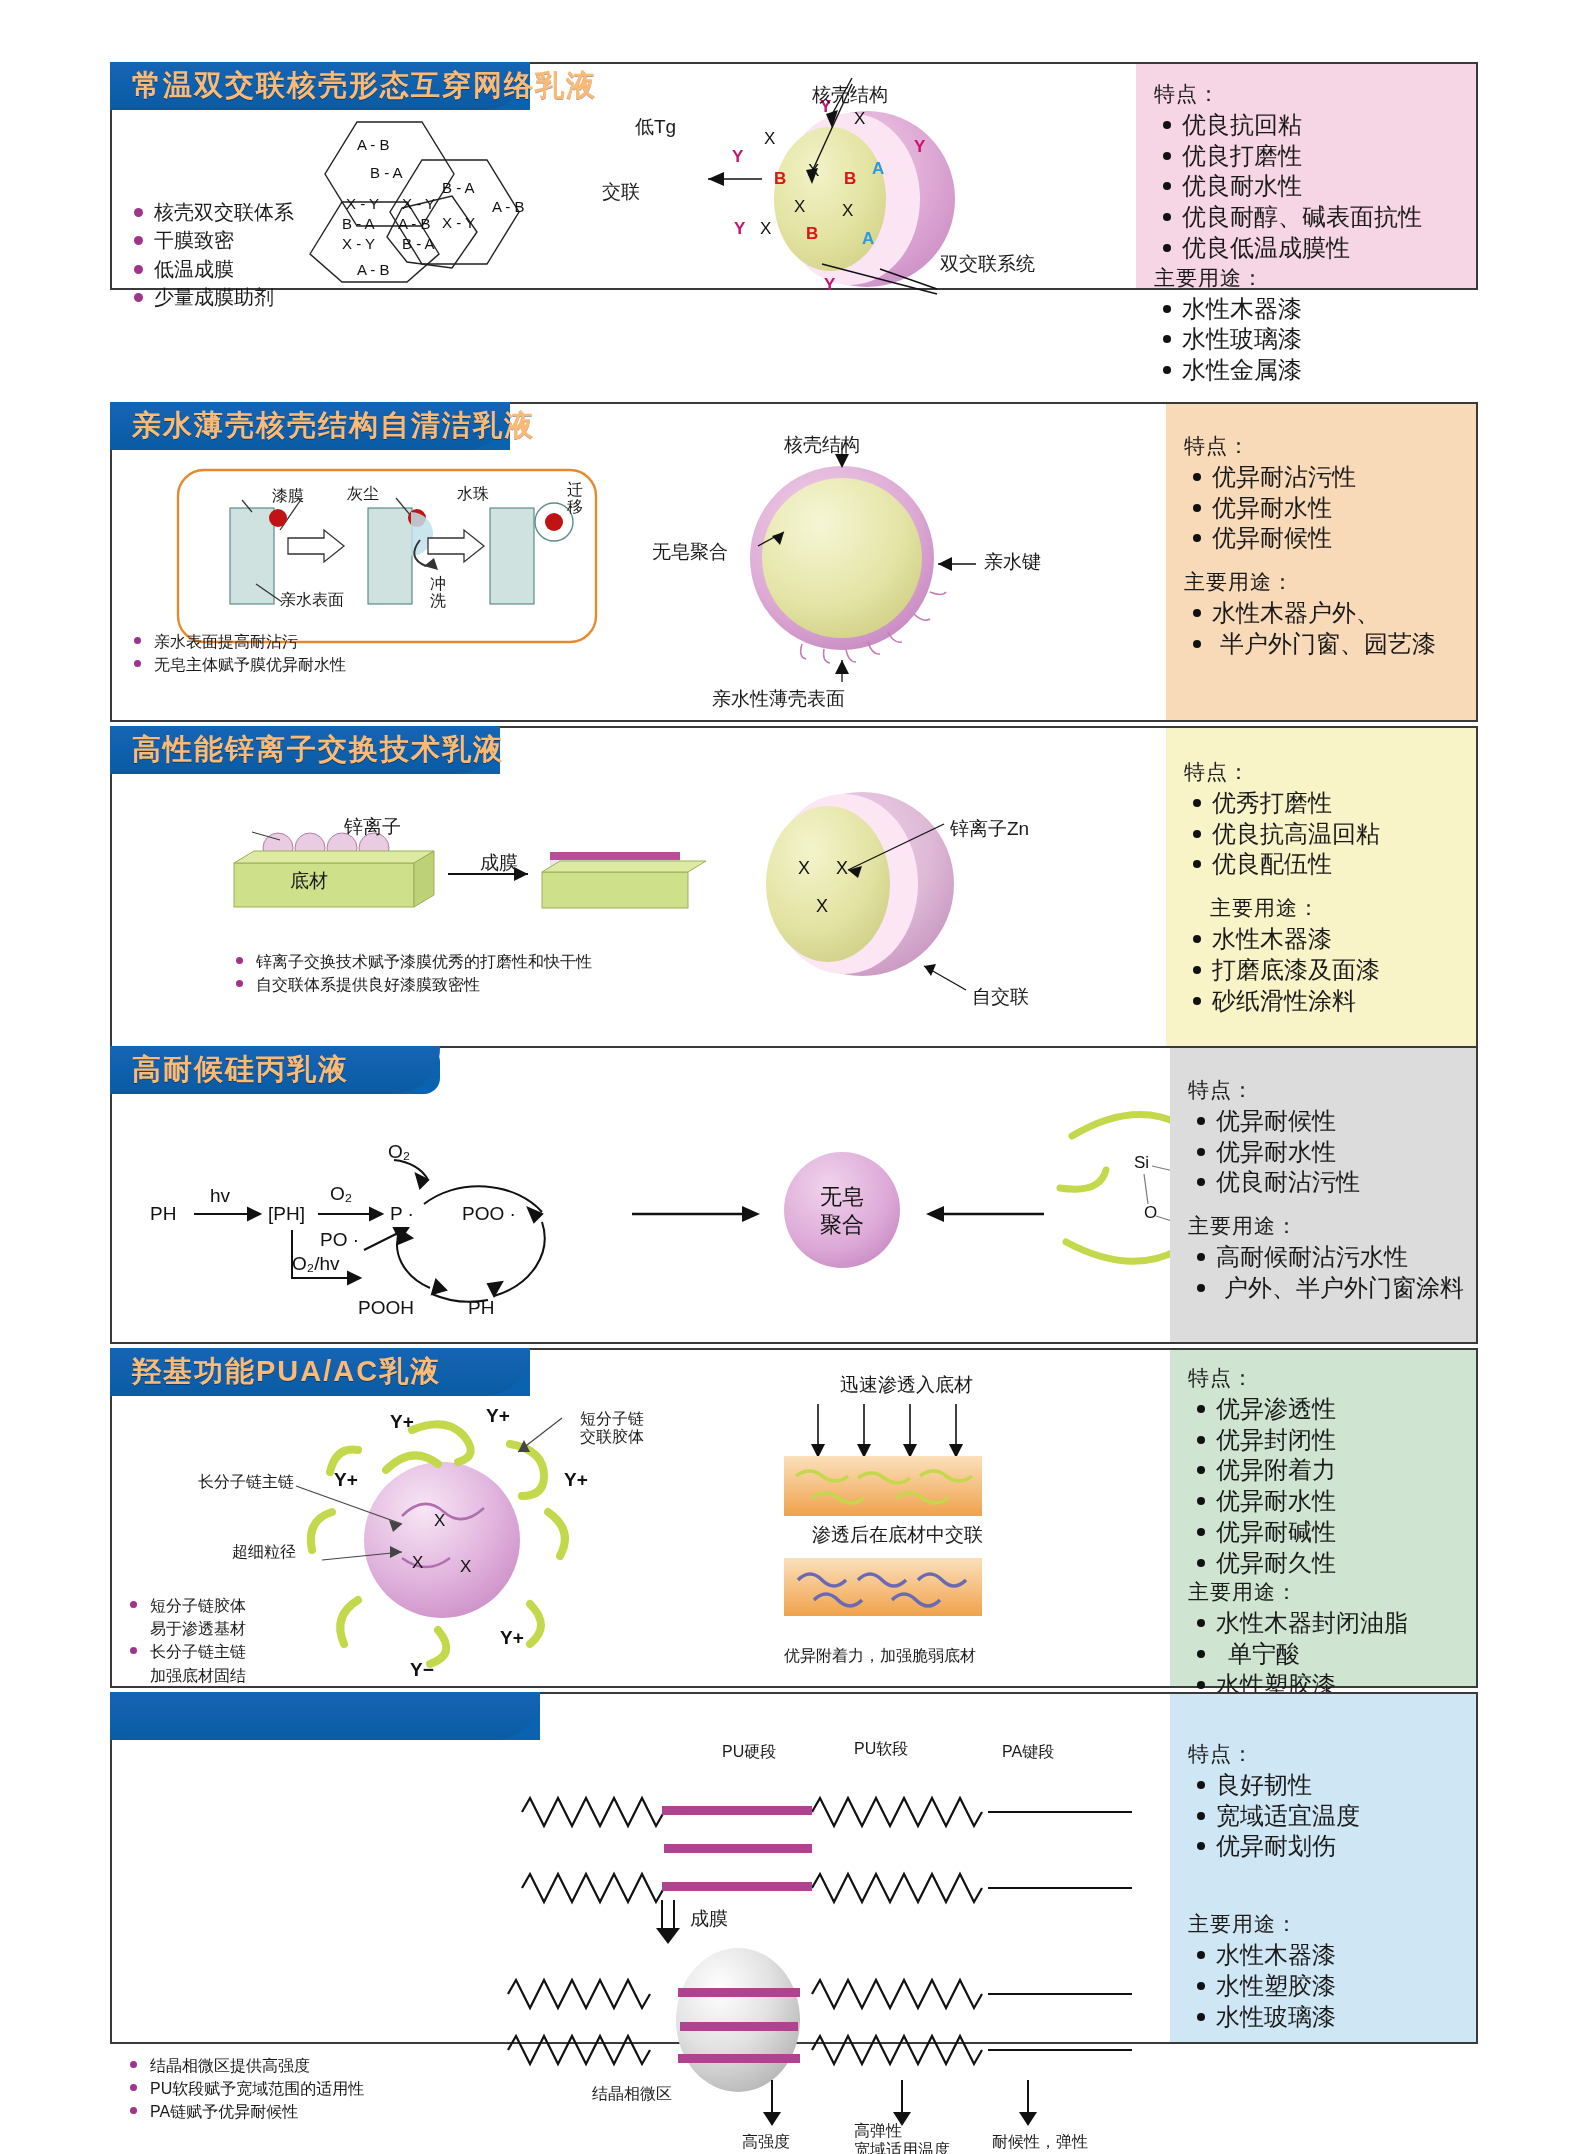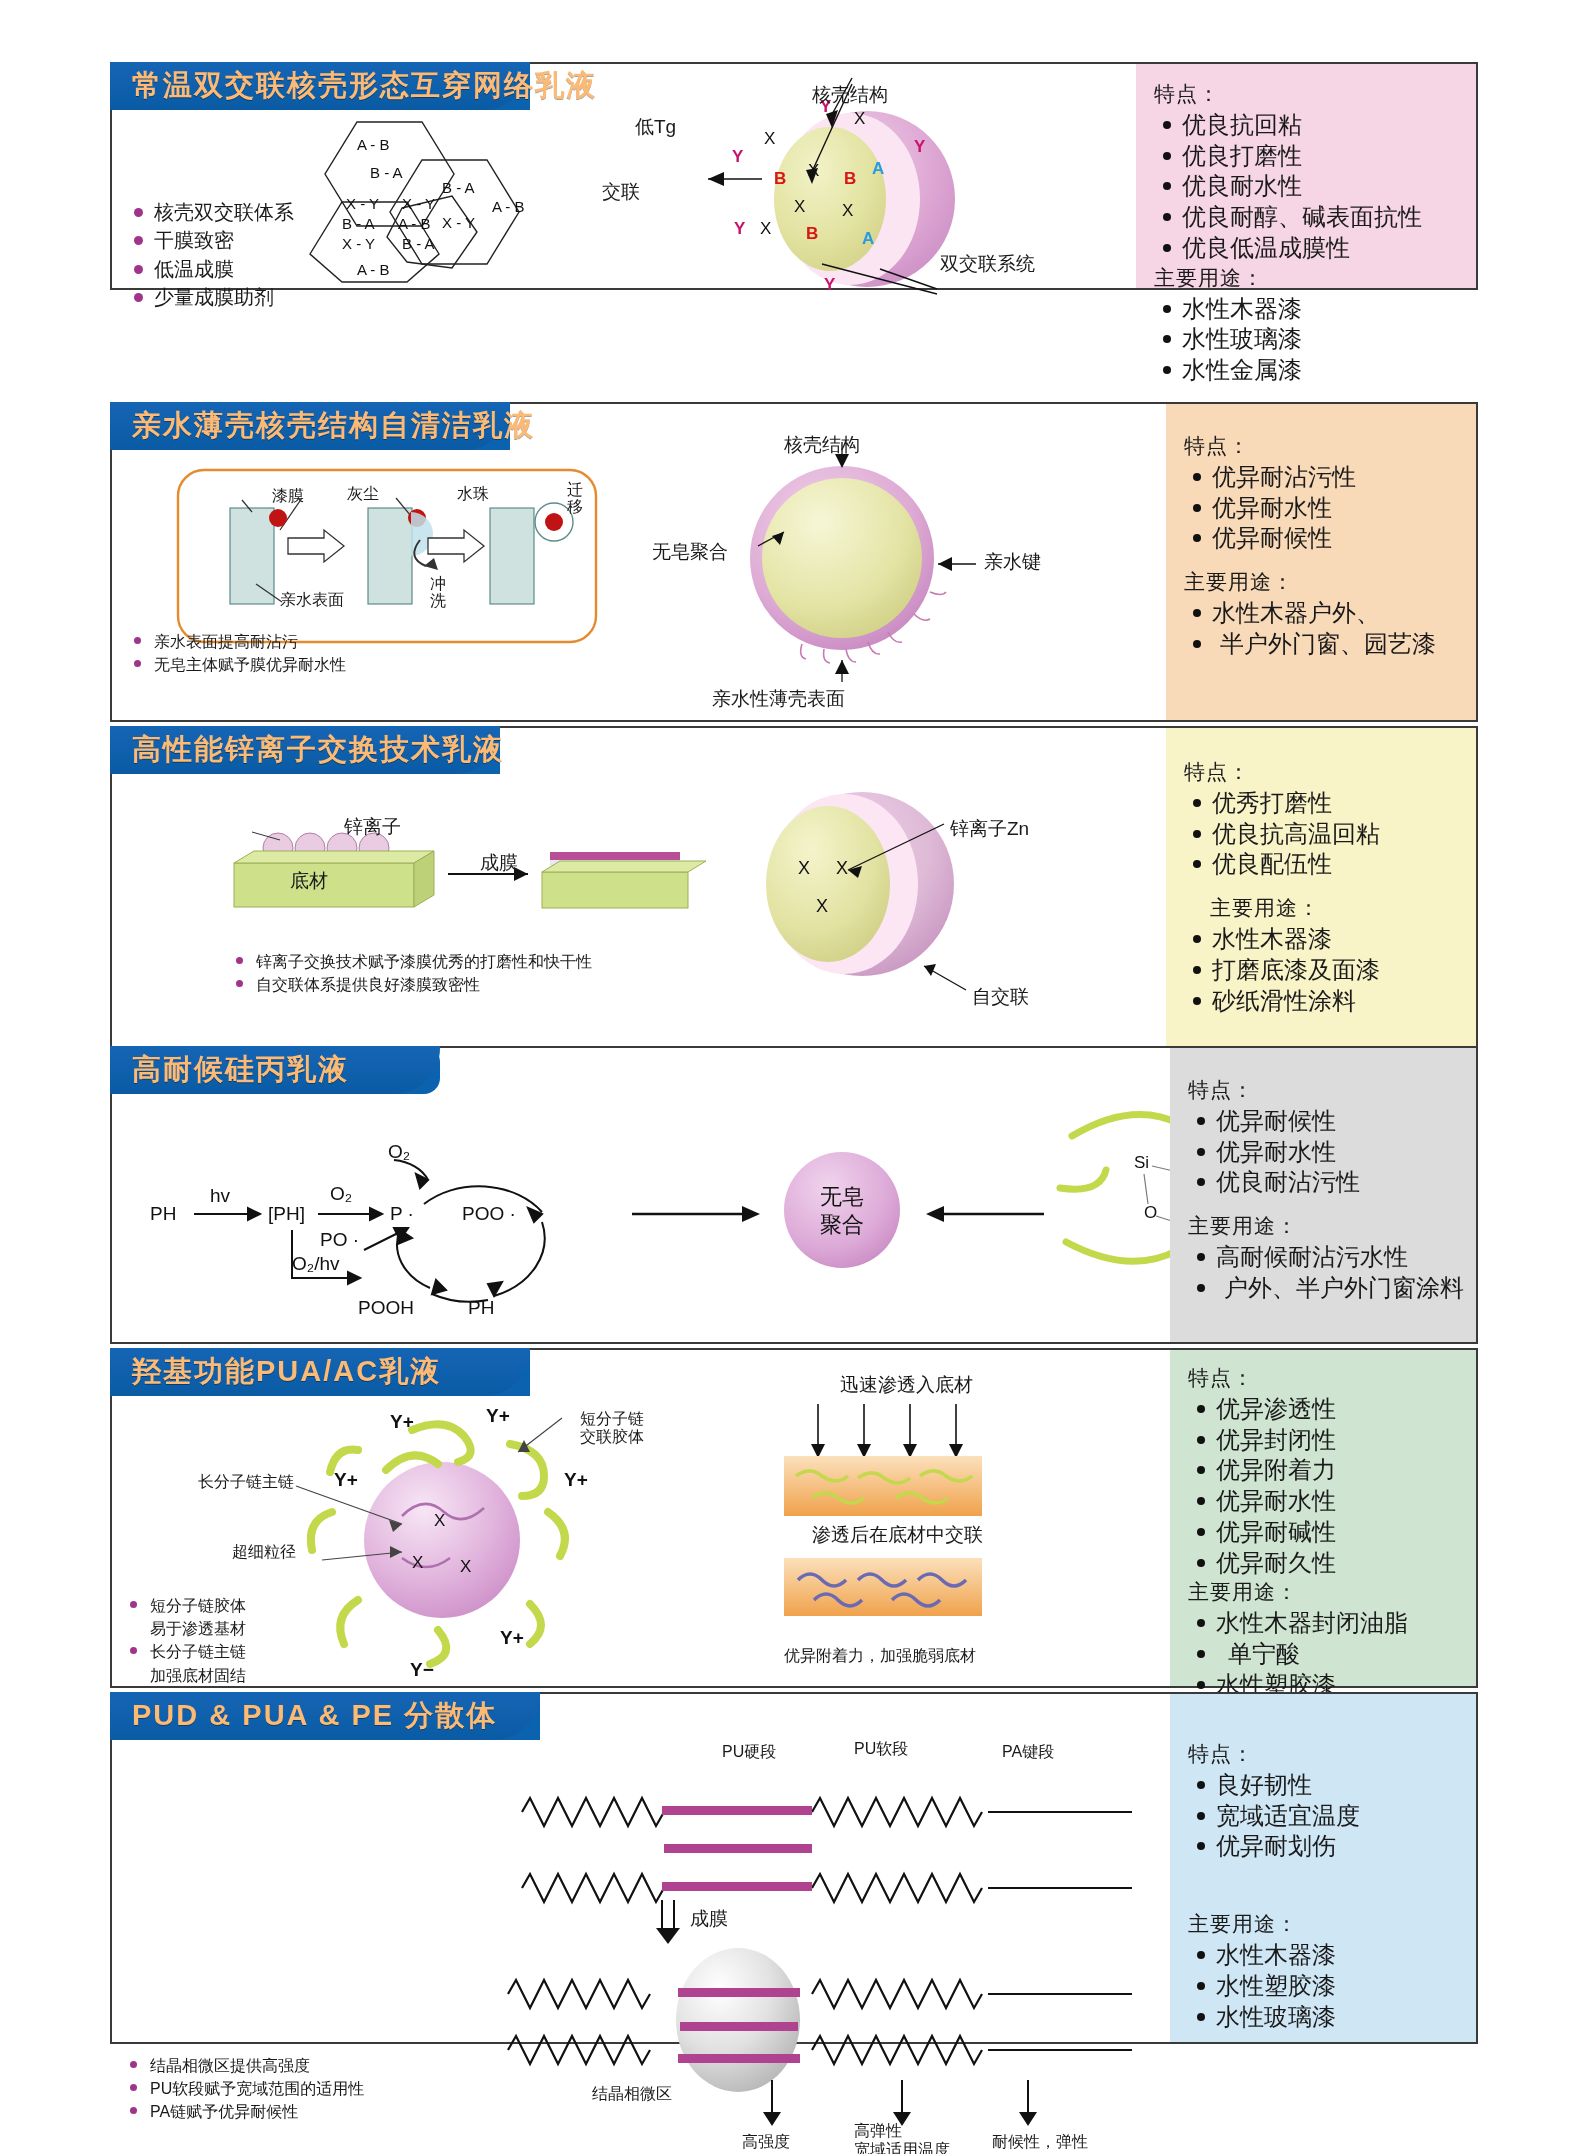--- a/index.html
+++ b/index.html
@@ -562,21 +562,20 @@
       <li style="padding-left:34px;">单宁酸</li>
       <li>水性塑胶漆</li>
       <li>水性玻璃漆</li>
     </ul>
   </div>
 </div>
 
 <div class="section" style="top:1692px;height:352px;">
   <div class="banner" style="width:430px;">
     <div class="bshape"></div>
-    <div class="btxt">PUD &amp; PUA &amp; PE 分散体</div>
   </div>
 
   <div class="lbl sm" style="left:610px;top:48px;">PU硬段</div>
   <div class="lbl sm" style="left:742px;top:45px;">PU软段</div>
   <div class="lbl sm" style="left:890px;top:48px;">PA键段</div>
 
   <svg width="720" height="150" style="left:380px;top:72px;">
     <g stroke="#111" stroke-width="2.2" fill="none">
       <path d="M30,46 l8,-14 l14,28 l14,-28 l14,28 l14,-28 l14,28 l14,-28 l14,28 l14,-28 l14,28 l8,-14"></path>
       <path d="M320,46 l8,-14 l14,28 l14,-28 l14,28 l14,-28 l14,28 l14,-28 l14,28 l14,-28 l14,28 l14,-28 l14,28 l8,-14"></path>

